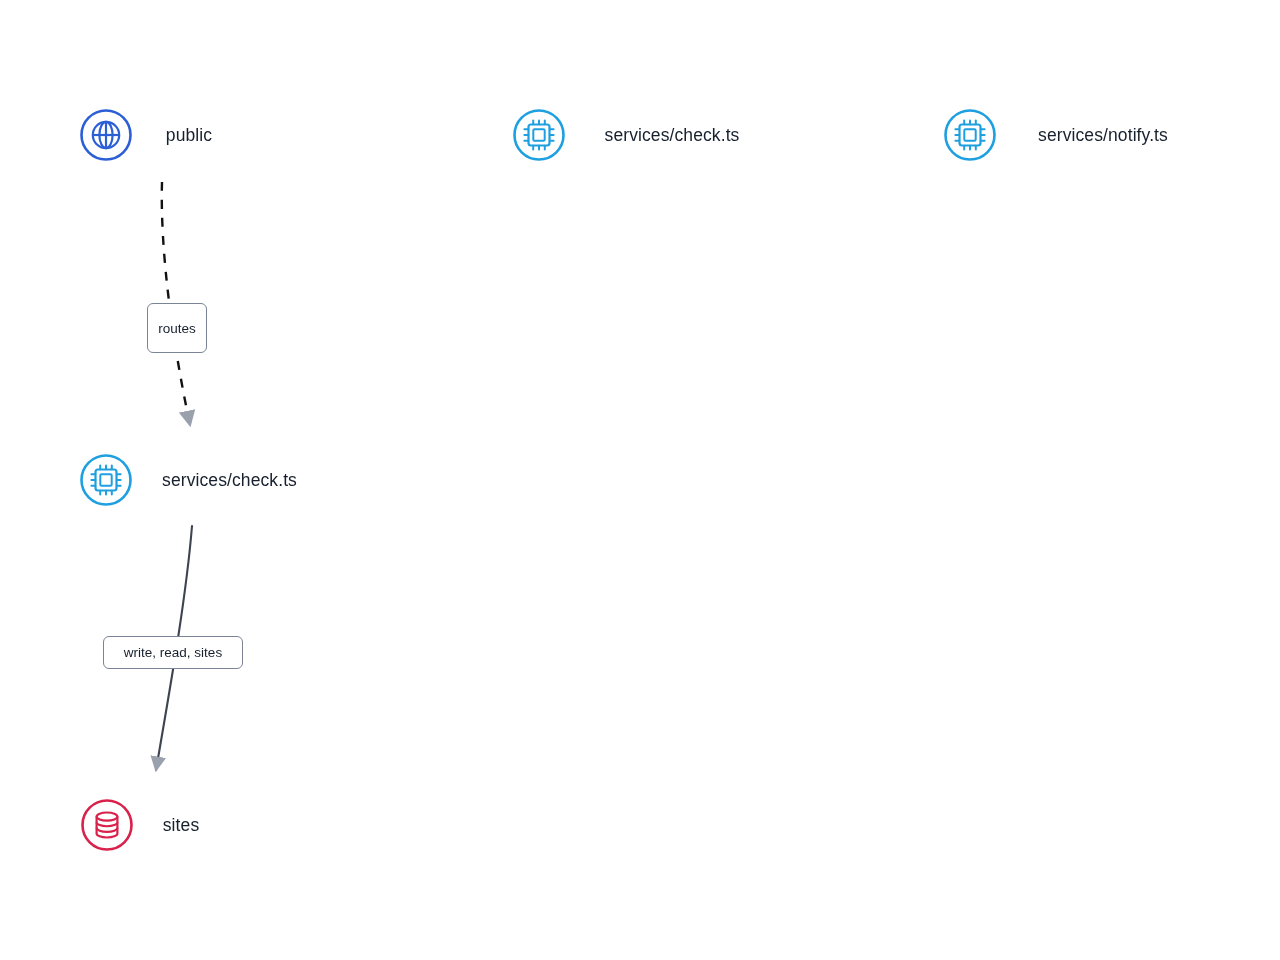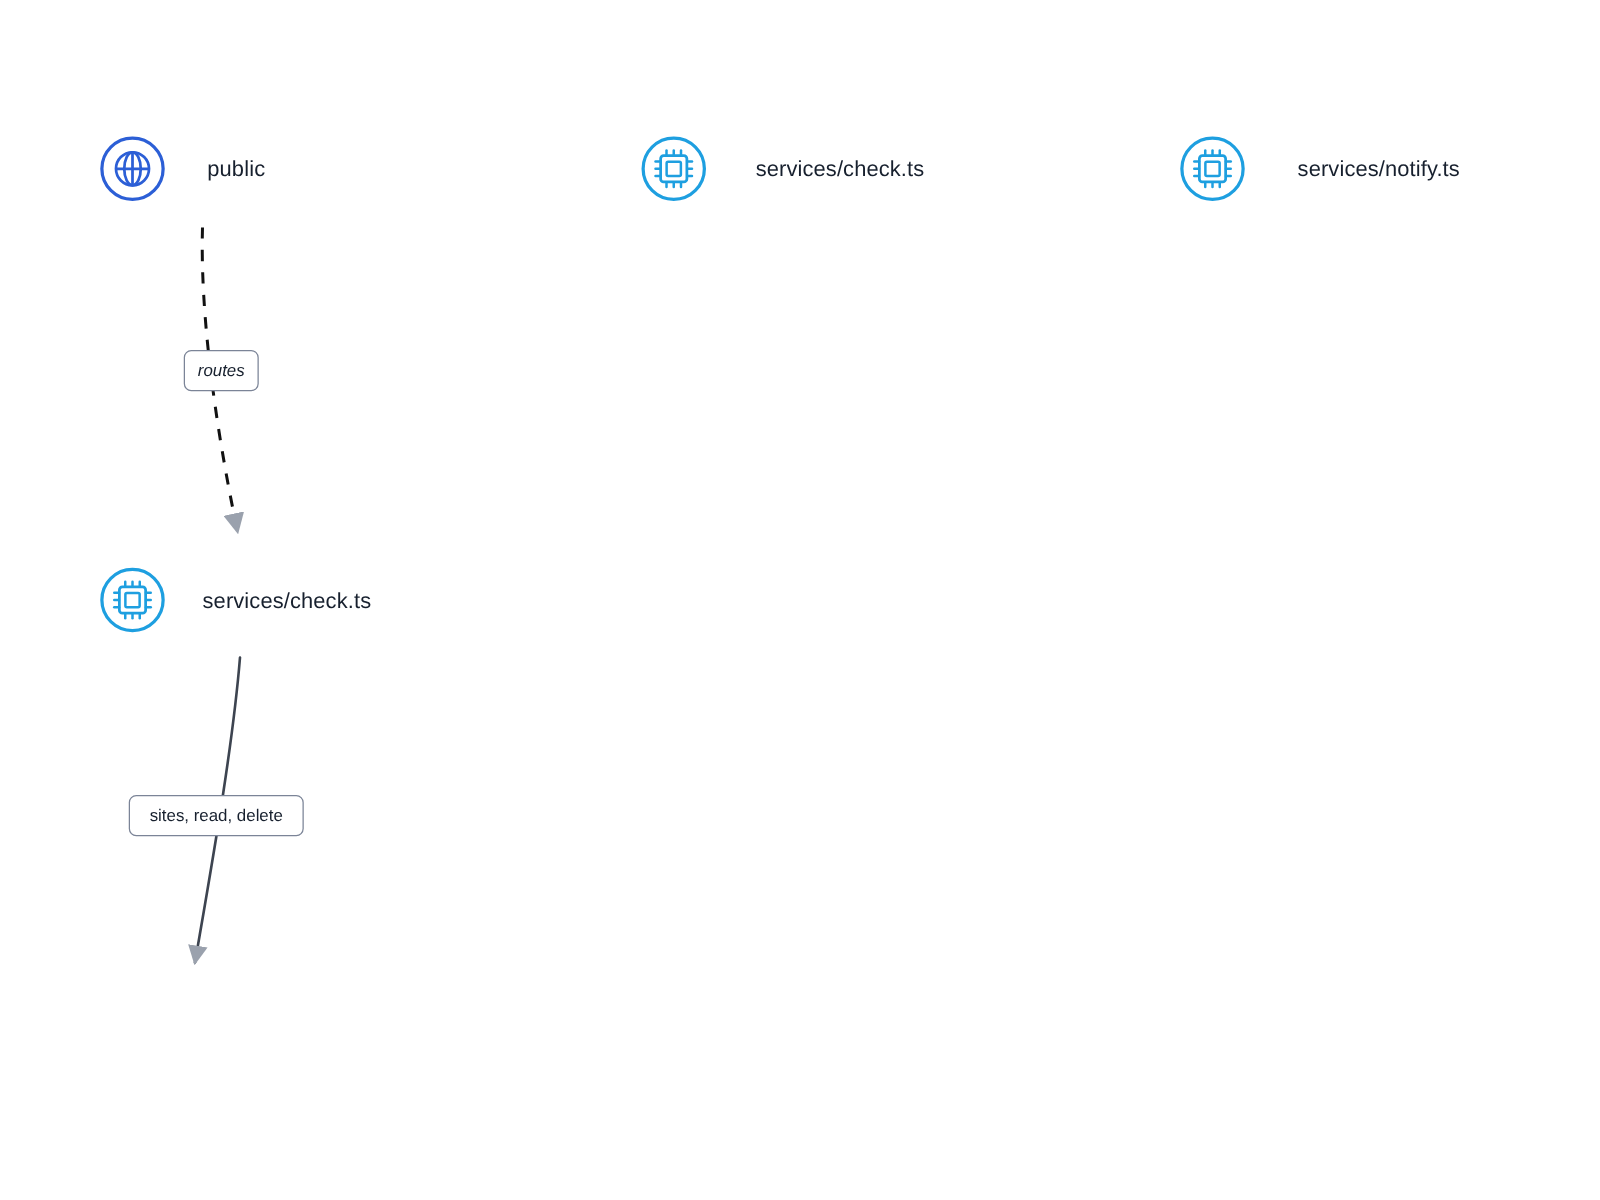--- a/index.html
+++ b/index.html
@@ -123,21 +123,21 @@
     border: 1.4px solid #7b8497;
     border-radius: 6px;
     color: #17202e;
     font-size: 13.5px;
     display: flex;
     align-items: center;
     justify-content: center;
     white-space: nowrap;
     padding: 0 8px;
   }
-  #label-routes { left: 147px; top: 280px; height: 33px; min-width: 60px; font-style: italic; }
+  #label-routes { left: 147px; top: 303px; height: 50px; min-width: 60px; }
   #label-crud   { left: 103px; top: 636px; height: 33px; min-width: 140px; }
 </style>
 </head>
 <body>
 
 <div id="canvas">
 
   <div class="node-shadow" id="shadow-public"></div>
   <div class="node-shadow" id="shadow-check"></div>
   <div class="node-shadow" id="shadow-notify"></div>
@@ -252,17 +252,32 @@
             <line x1="38.8" y1="22.2" x2="42.6" y2="22.2"></line>
             <line x1="38.8" y1="28.0" x2="42.6" y2="28.0"></line>
             <line x1="38.8" y1="33.8" x2="42.6" y2="33.8"></line>
           </g>
         </svg>
       </div>
       <div class="node-label">services/check.ts</div>
     </div>
   </div>
 
+  <div class="node" id="node-sites">
+    <div class="node-frame"></div>
+    <div class="node-inner">
+      <div class="node-icon">
+        <svg width="56" height="56" viewBox="0 0 56 56">
+          <circle cx="28" cy="28" r="24.5" fill="none" stroke="#d8224c" stroke-width="2.6"></circle>
+          <ellipse cx="28" cy="19.6" rx="10.4" ry="4.1" fill="none" stroke="#d8224c" stroke-width="2.2"></ellipse>
+          <path d="M 17.6 19.6 L 17.6 36.4 C 17.6 38.66 22.26 40.5 28 40.5 C 33.74 40.5 38.4 38.66 38.4 36.4 L 38.4 19.6" fill="none" stroke="#d8224c" stroke-width="2.2"></path>
+          <path d="M 17.6 25.2 C 17.6 27.46 22.26 29.3 28 29.3 C 33.74 29.3 38.4 27.46 38.4 25.2" fill="none" stroke="#d8224c" stroke-width="2.1"></path>
+          <path d="M 17.6 30.8 C 17.6 33.06 22.26 34.9 28 34.9 C 33.74 34.9 38.4 33.06 38.4 30.8" fill="none" stroke="#d8224c" stroke-width="2.1"></path>
+        </svg>
+      </div>
+      <div class="node-label">sites</div>
+    </div>
+  </div>
 
   <div class="edge-label" id="label-routes">routes</div>
-  <div class="edge-label" id="label-crud">sites, read, delete</div>
+  <div class="edge-label" id="label-crud">write, read, sites</div>
 
 </div>
 
 </body></html>

